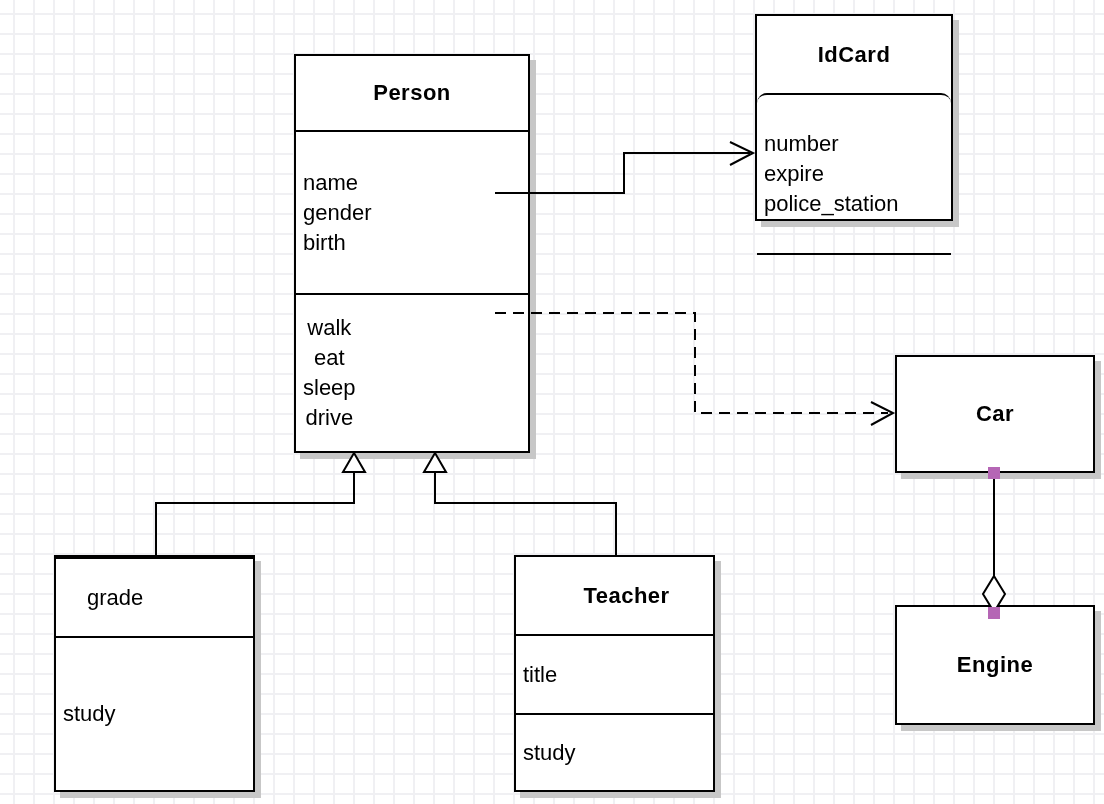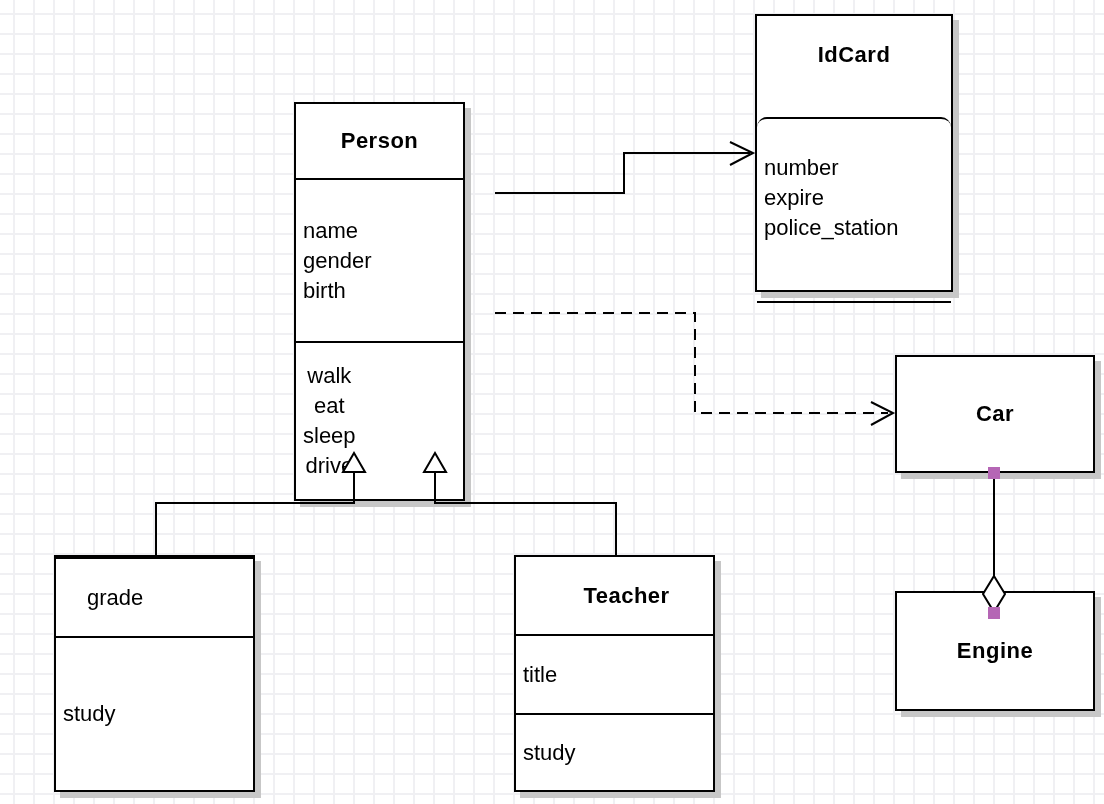--- a/index.html
+++ b/index.html
@@ -51,32 +51,32 @@
   .sec-attrs, .sec-methods {
     border-top: 2px solid #000;
     font-size: 22px;
     line-height: 30px;
     padding-left: 7px;
     white-space: pre-line;
   }
   .sec-methods { flex: 1 1 auto; text-align: center; }
 
   
-  .box-person  { left: 294px; top: 54px;  width: 171px; height: 399px; margin-top: 48px; }
+  .box-person  { left: 294px; top: 54px;  width: 236px; height: 399px; }
   .box-person  .sec-title { flex: 0 0 74px; }
   .box-person  .sec-attrs { flex: 0 0 163px; }
 
-  .box-idcard  { left: 755px; top: 14px;  width: 198px; height: 278px; gap: 24px; }
+  .box-idcard  { left: 755px; top: 14px;  width: 198px; height: 207px; }
   .box-idcard  .sec-title { flex: 0 0 77px; }
   .box-idcard  .sec-attrs { flex: 0 0 160px; border-radius: 10px; }
 
   .box-car     { left: 895px; top: 355px; width: 200px; height: 118px; }
   .box-car     .sec-title { flex: 1 1 auto; }
 
-  .box-engine  { left: 895px; top: 591px; width: 200px; height: 120px; }
+  .box-engine  { left: 895px; top: 605px; width: 200px; height: 120px; }
   .box-engine  .sec-title { flex: 1 1 auto; }
 
   .box-student { left: 54px;  top: 555px; width: 201px; height: 237px; }
   .box-student .sec-title { flex: 0 0 77px; }
   .box-student .sec-attrs { flex: 0 0 79px; padding-left: 31px; }
 
   .box-teacher { left: 514px; top: 555px; width: 201px; height: 237px; }
   .box-teacher .sec-title { flex: 0 0 77px; padding-left: 24px; }
   .box-teacher .sec-attrs { flex: 0 0 79px; }
 

